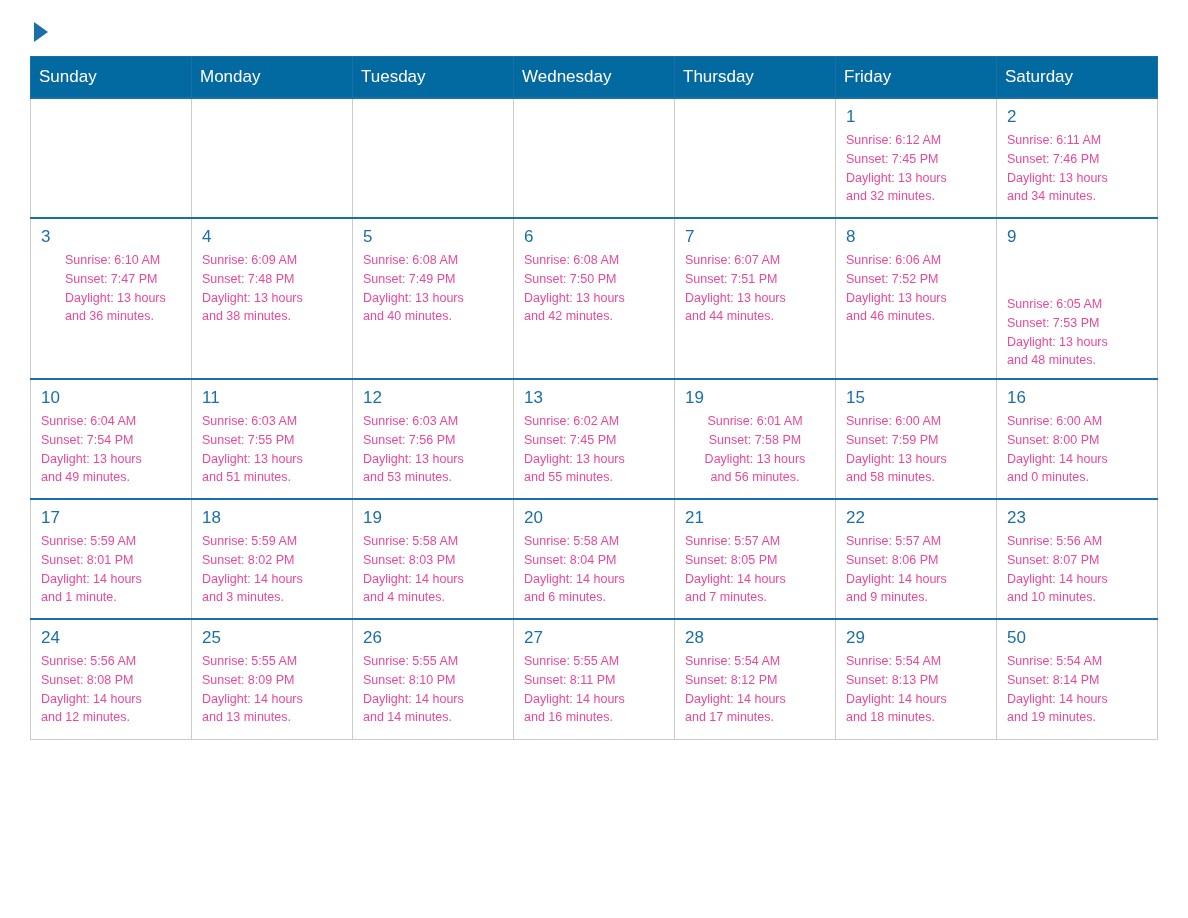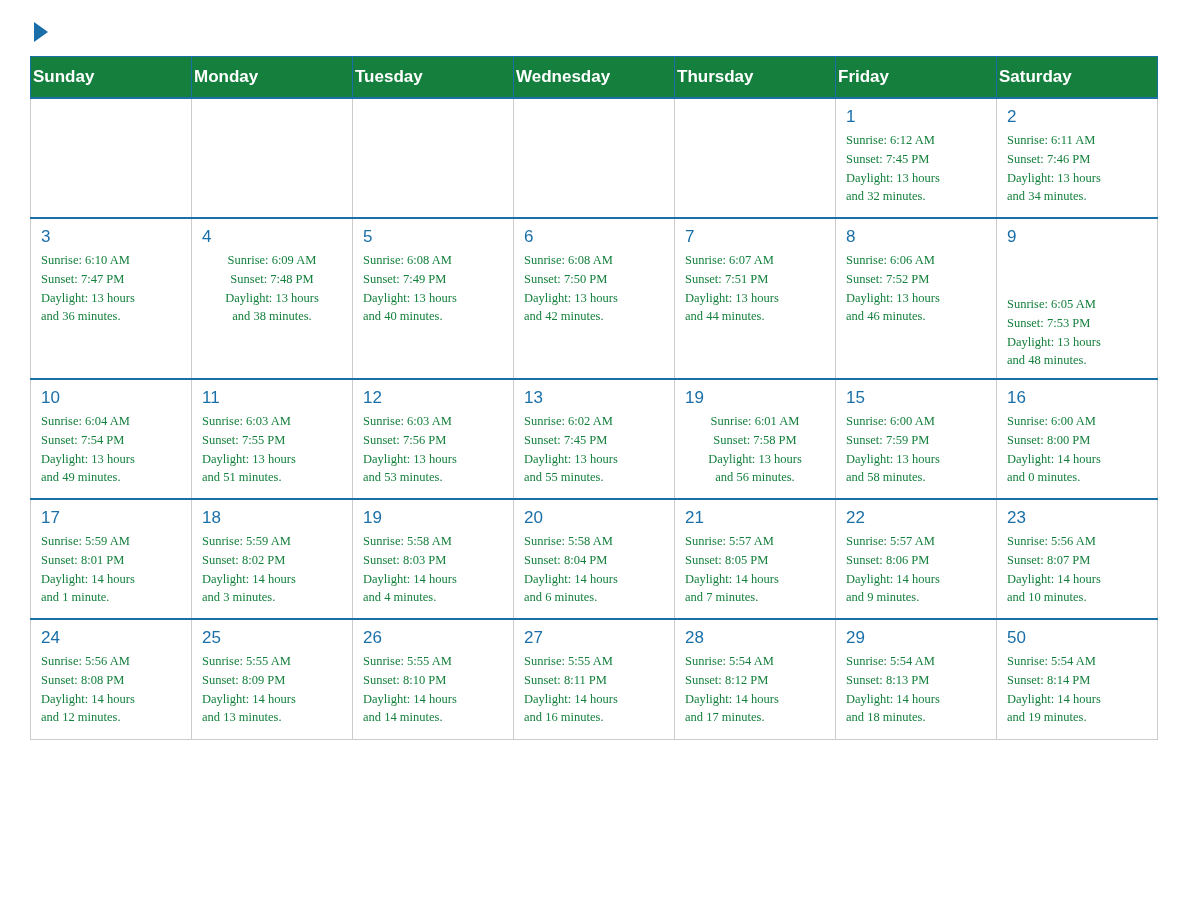--- a/index.html
+++ b/index.html
@@ -56,25 +56,25 @@
       font-size: 20px;
       color: #333;
       margin-top: 6px;
     }
     .calendar {
       width: 100%;
       border-collapse: collapse;
       border: 1px solid #ccc;
     }
     .calendar th {
-      background-color: #15803d;
+      background-color: #0369a1;
       color: #fff;
       font-size: 17px;
-      font-weight: bold;
-      padding: 10px 2px;
+      font-weight: normal;
+      padding: 10px 8px;
       text-align: left;
       border: 1px solid #1a6fa8;
     }
     .calendar td {
       width: 14.28%;
       vertical-align: top;
       padding: 8px 10px;
       border: 1px solid #ccc;
       font-size: 13px;
       color: #333;
@@ -83,23 +83,22 @@
     }
     .day-number {
       font-size: 17px;
       color: #1a6fa8;
       font-weight: normal;
       display: block;
       margin-bottom: 4px;
     }
     .day-info {
       font-size: 12.5px;
-      color: #15803d;
+      color: #ec4899;
       line-height: 1.5;
-      font-family: Liberation Serif, serif;
     }
     .empty-cell {
       background: #fff;
     }
     tr.week-row td {
       border-top: 2px solid #1a6fa8;
     }
   </style>
 </head>
 <body>
@@ -148,28 +147,28 @@
           <span class="day-number">2</span>
           <div class="day-info" style="white-space: pre-line;">Sunrise: 6:11 AM
 Sunset: 7:46 PM
 Daylight: 13 hours
 and 34 minutes.</div>
         </td>
       </tr>
       <tr class="week-row">
         <td>
           <span class="day-number">3</span>
-          <div class="day-info" style="white-space: pre-line;">Sunrise: 6:10 AM
+          <div class="day-info" style="white-space: pre-line; margin-left: 24px;">Sunrise: 6:10 AM
 Sunset: 7:47 PM
 Daylight: 13 hours
 and 36 minutes.</div>
         </td>
         <td>
           <span class="day-number">4</span>
-          <div class="day-info" style="white-space: pre-line; text-align: center;">Sunrise: 6:09 AM
+          <div class="day-info" style="white-space: pre-line;">Sunrise: 6:09 AM
 Sunset: 7:48 PM
 Daylight: 13 hours
 and 38 minutes.</div>
         </td>
         <td>
           <span class="day-number">5</span>
           <div class="day-info" style="white-space: pre-line;">Sunrise: 6:08 AM
 Sunset: 7:49 PM
 Daylight: 13 hours
 and 40 minutes.</div>

